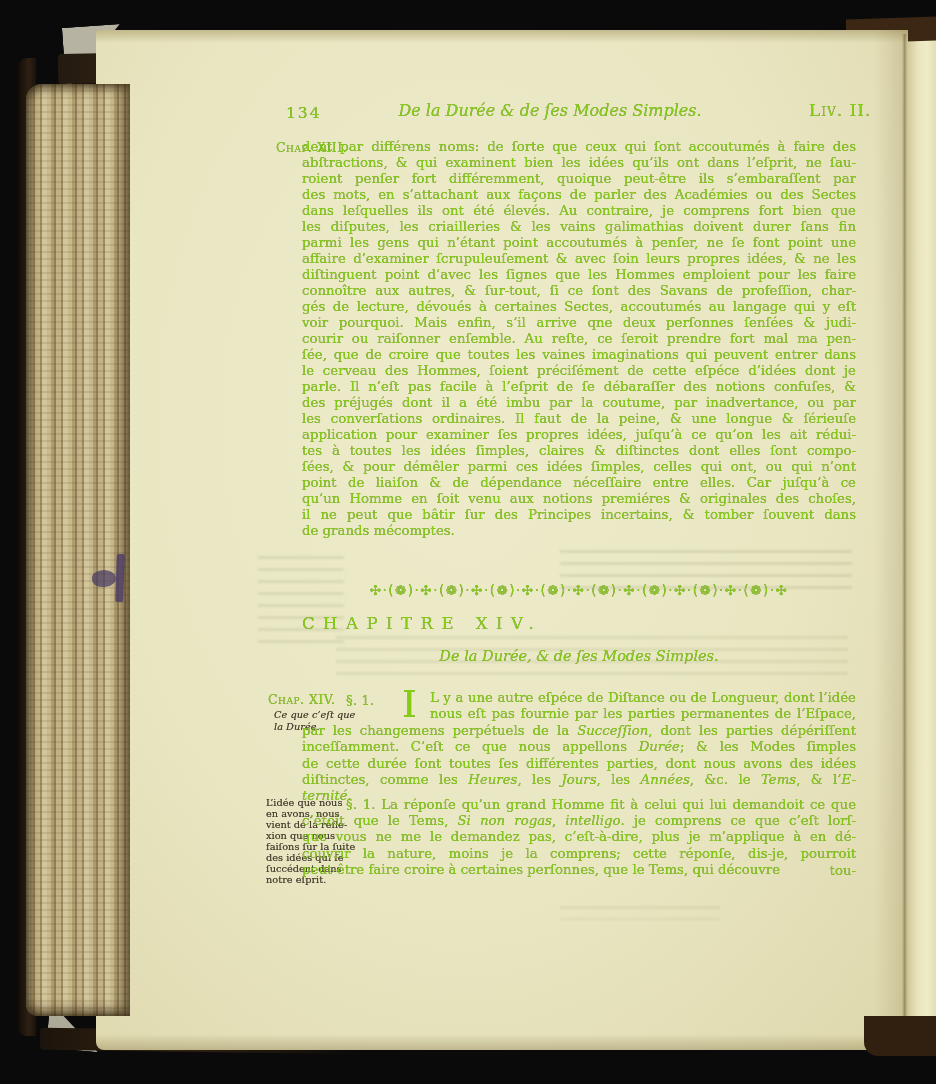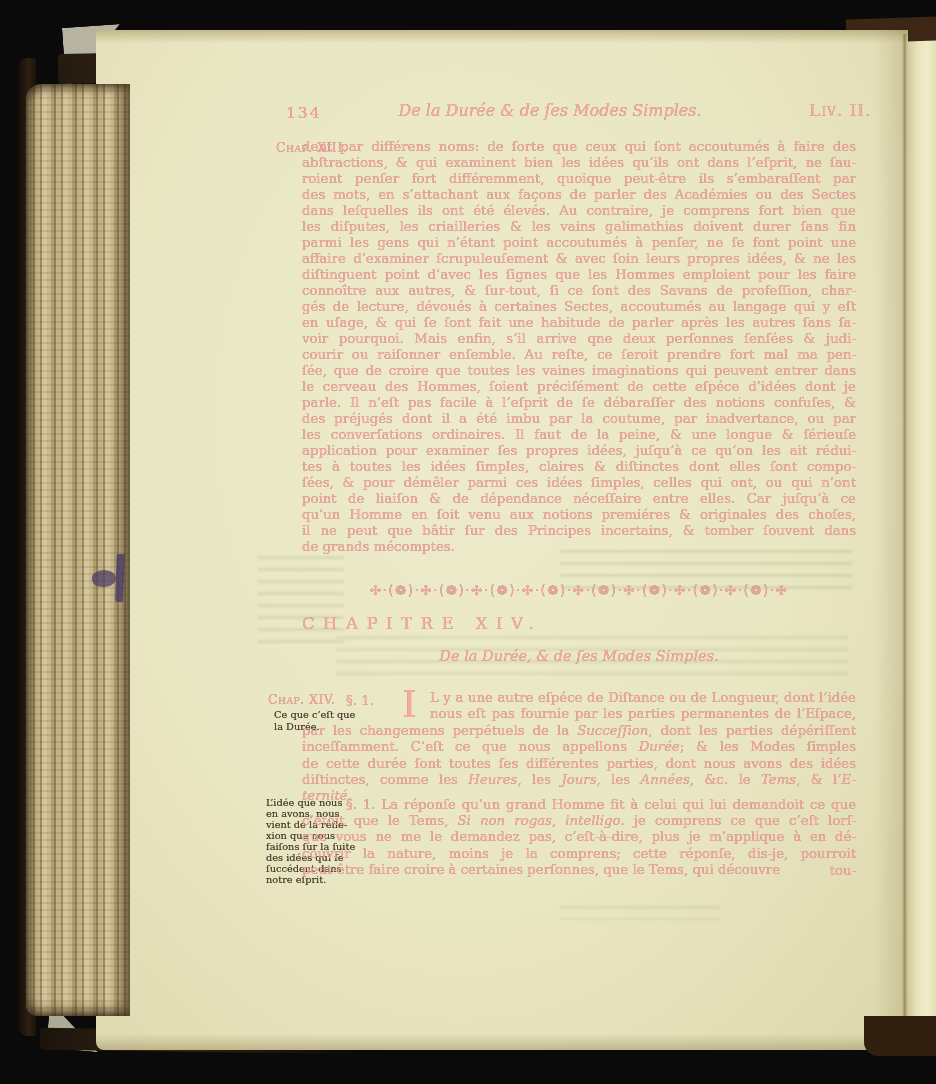--- a/index.html
+++ b/index.html
@@ -40,39 +40,39 @@
     border-radius:2px;transform:rotate(2deg);}
   .pen-mark-blob{position:absolute;left:92px;top:570px;width:24px;height:17px;background:#473a63;opacity:.72;
     border-radius:45% 60% 50% 55%;transform:rotate(-8deg);}
   .ghost{position:absolute;filter:blur(1.1px);opacity:.45;pointer-events:none;
     background:repeating-linear-gradient(180deg,rgba(125,135,88,.38) 0 3px,rgba(125,135,88,0) 3px 12px);}
   #ghost1{left:560px;top:550px;width:292px;height:40px;}
   #ghost2{left:336px;top:636px;width:512px;height:46px;opacity:.35;}
   #ghost3{left:258px;top:556px;width:86px;height:96px;opacity:.4;}
   #ghost4{left:560px;top:906px;width:160px;height:14px;opacity:.3;}
   
-  .ink{color:#fca5a5;text-shadow:0 0 .4px rgba(45,35,22,.55);}
+  .ink{color:#84cc16;text-shadow:0 0 .4px rgba(45,35,22,.55);}
   .abs{position:absolute;}
   .line{line-height:var(--lh);height:var(--lh);overflow:hidden;text-align:justify;}
   .line::after{content:"";display:inline-block;width:100%;}
   .line.no-just{text-align:left;}
   .line.no-just::after{content:none;}
   .mline{line-height:var(--lh);white-space:nowrap;}
   #page-number{left:286px;top:104px;font-size:15.5px;letter-spacing:2px;}
   #running-title{left:330px;top:101px;width:440px;text-align:center;font-style:italic;font-size:16px;}
   #book-label{left:768px;top:100px;font-size:17px;font-variant:small-caps;letter-spacing:1px;margin-left:41px;}
   #margin-chap13{left:276px;top:140px;font-size:12.5px;font-variant:small-caps;letter-spacing:.5px;}
   #paragraph1{left:302px;top:139px;width:554px;font-size:13.3px;--lh:16px;}
   #ornament-row{left:302px;top:582px;width:554px;text-align:center;font-size:13.5px;letter-spacing:1.5px;
     font-family:"DejaVu Sans","Liberation Sans",sans-serif;}
   #chapter-heading{left:302px;top:614px;width:554px;text-align:left;font-size:16.5px;letter-spacing:8.5px;}
   #chapter-subtitle{left:302px;top:648px;width:554px;text-align:center;font-style:italic;font-size:14.5px;}
   #margin-chap14{left:268px;top:692px;font-size:12.5px;font-variant:small-caps;letter-spacing:.5px;}
   #section1-marker{left:346px;top:692px;font-size:13.5px;}
-  #margin-note-duree{left:274px;top:709px;font-size:9.8px;--lh:11.5px;color:#443b2d;}
+  #margin-note-duree{left:274px;top:709px;font-size:9.8px;--lh:11.5px;color:#443b2d;font-style:italic;}
   #dropcap{left:402px;top:688px;font-size:37px;line-height:34px;}
   #section1-lines{left:302px;top:690px;width:554px;font-size:13.3px;--lh:16.4px;}
   #section1-lines .line:nth-child(1),#section1-lines .line:nth-child(2){margin-left:128px;}
   #margin-note-idea{left:266px;top:797px;font-size:9.8px;--lh:11px;color:#443b2d;}
   #section2-lines{left:302px;top:797px;width:554px;font-size:13.3px;--lh:16.2px;}
   #section2-lines .line:nth-child(1){padding-left:44px;}
   #catchword{left:302px;top:863px;width:554px;text-align:right;font-size:13.3px;}
 </style>
 </head>
 <body>
@@ -106,21 +106,20 @@
       <div class="line"><span>abſtractions, &amp; qui examinent bien les idées qu’ils ont dans l’eſprit, ne ſau-</span></div>
       <div class="line"><span>roient penſer fort différemment, quoique peut-être ils s’embaraſſent par</span></div>
       <div class="line"><span>des mots, en s’attachant aux façons de parler des Académies ou des Sectes</span></div>
       <div class="line"><span>dans leſquelles ils ont été élevés. Au contraire, je comprens fort bien que</span></div>
       <div class="line"><span>les diſputes, les criailleries &amp; les vains galimathias doivent durer ſans fin</span></div>
       <div class="line"><span>parmi les gens qui n’étant point accoutumés à penſer, ne ſe font point une</span></div>
       <div class="line"><span>affaire d’examiner ſcrupuleuſement &amp; avec ſoin leurs propres idées, &amp; ne les</span></div>
       <div class="line"><span>diſtinguent point d’avec les ſignes que les Hommes emploient pour les faire</span></div>
       <div class="line"><span>connoître aux autres, &amp; ſur-tout, ſi ce ſont des Savans de profeſſion, char-</span></div>
       <div class="line"><span>gés de lecture, dévoués à certaines Sectes, accoutumés au langage qui y eſt</span></div>
-      <div class="line"><span>en uſage, &amp; qui ſe ſont fait une habitude de parler après les autres ſans ſa-</span></div>
       <div class="line"><span>voir pourquoi. Mais enfin, s’il arrive qne deux perſonnes ſenſées &amp; judi-</span></div>
       <div class="line"><span>courir ou raiſonner enſemble. Au reſte, ce ſeroit prendre fort mal ma pen-</span></div>
       <div class="line"><span>ſée, que de croire que toutes les vaines imaginations qui peuvent entrer dans</span></div>
       <div class="line"><span>le cerveau des Hommes, ſoient préciſément de cette eſpéce d’idées dont je</span></div>
       <div class="line"><span>parle. Il n’eſt pas facile à l’eſprit de ſe débaraſſer des notions confuſes, &amp;</span></div>
       <div class="line"><span>des préjugés dont il a été imbu par la coutume, par inadvertance, ou par</span></div>
       <div class="line"><span>les converſations ordinaires. Il faut de la peine, &amp; une longue &amp; ſérieuſe</span></div>
       <div class="line"><span>application pour examiner ſes propres idées, juſqu’à ce qu’on les ait rédui-</span></div>
       <div class="line"><span>tes à toutes les idées ſimples, claires &amp; diſtinctes dont elles ſont compo-</span></div>
       <div class="line"><span>ſées, &amp; pour démêler parmi ces idées ſimples, celles qui ont, ou qui n’ont</span></div>

